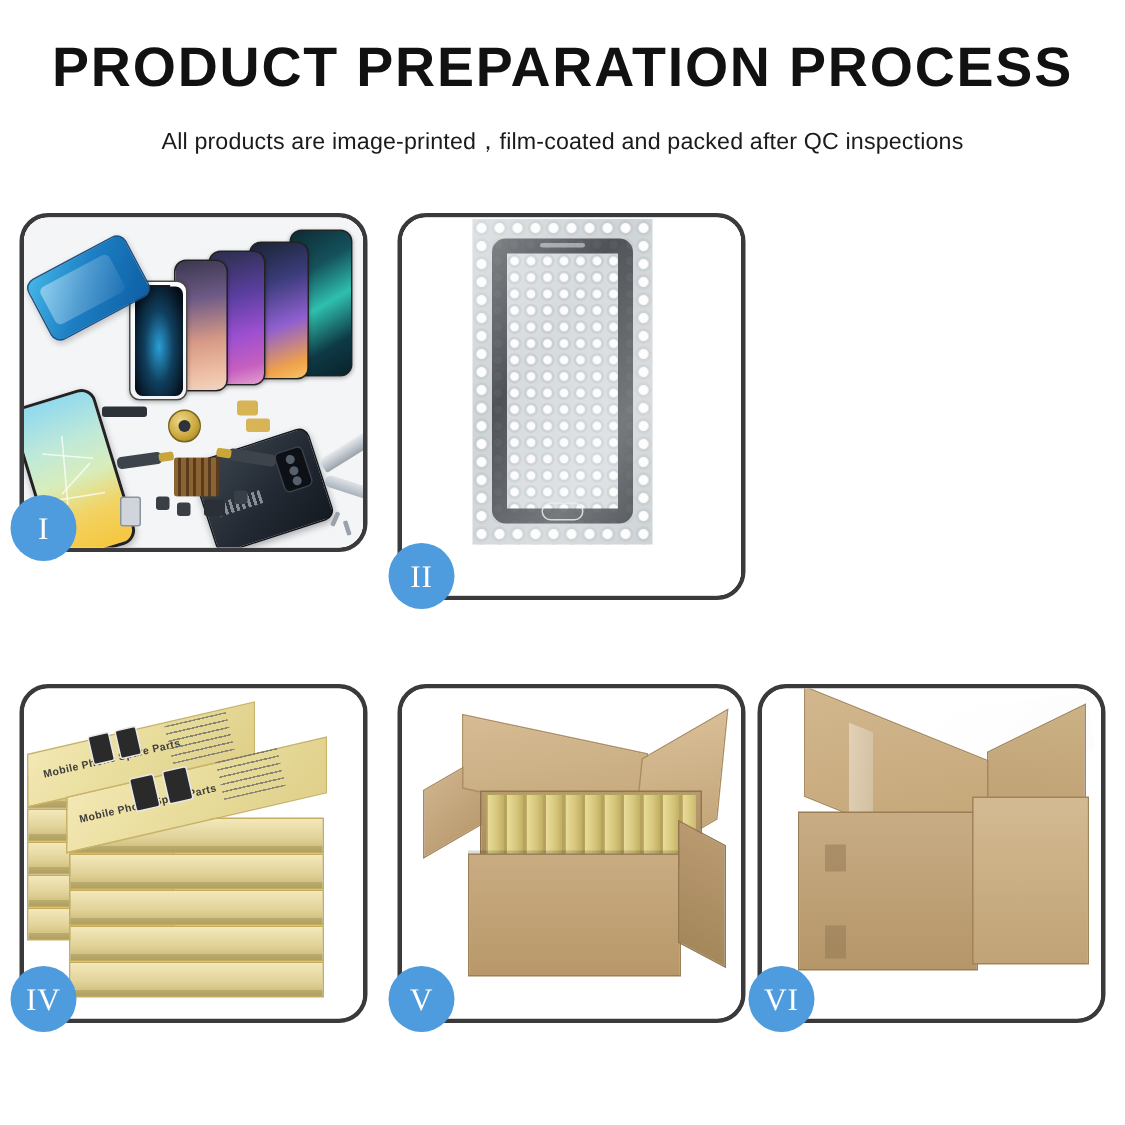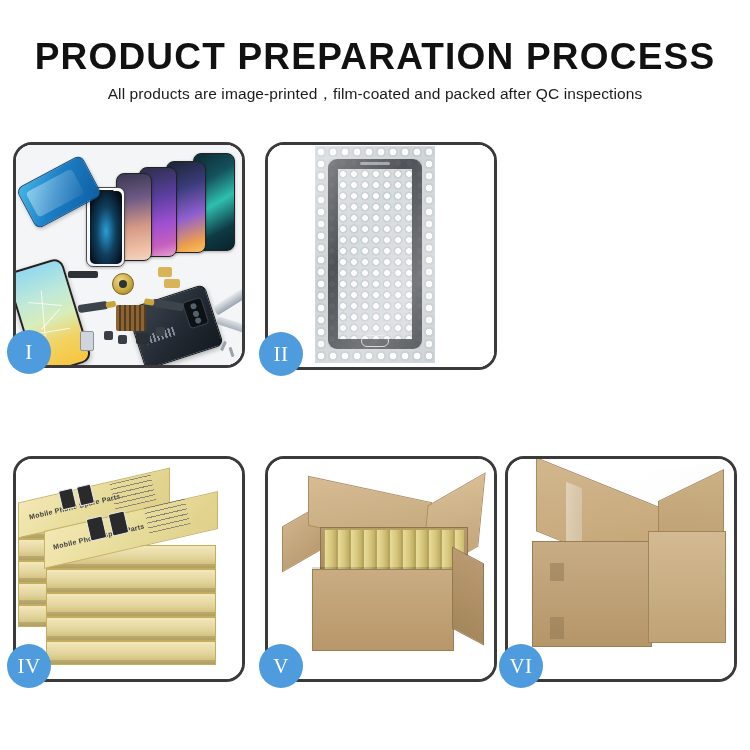--- a/index.html
+++ b/index.html
@@ -12,21 +12,21 @@
   }
   .page{position:relative;width:750px;height:750px;}
 
   
   .header{position:absolute;left:0;top:0;width:750px;text-align:center;}
   .title{
     margin:0;padding:0;
     font-size:37px;font-weight:700;color:#111111;
     letter-spacing:1.2px;
     line-height:1;
-    position:absolute;top:38px;left:0;width:750px;
+    position:absolute;top:26px;left:0;width:750px;
     white-space:nowrap;
   }
   .subtitle{
     margin:0;padding:0;
     font-size:15.5px;font-weight:400;color:#1b1b1b;
     letter-spacing:.1px;
     position:absolute;top:84px;left:0;width:750px;
     white-space:nowrap;
   }
 
@@ -359,21 +359,21 @@
         <div class="scrw" style="left:206px;top:196px;transform:rotate(24deg);"></div>
         <div class="scrw" style="left:214px;top:202px;transform:rotate(-18deg);"></div>
         <div class="tweezer"></div>
         <div class="spudger"></div>
         <div class="bat"></div>
         <div class="spk"></div>
       </div>
       <div class="badge" style="left:-9px;bottom:-9px;">I</div>
     </div>
 
-    <div class="panel" style="left:265px;top:142px;width:232px;height:228px;">
+    <div class="panel" style="left:265px;top:142px;width:232px;height:258px;">
       <div class="clip">
         <div class="bw-bg"></div>
         <div class="bw-photo"></div>
         <div class="bw-frame"></div>
         <div class="bw-sheen"></div>
       </div>
       <div class="badge" style="left:-9px;bottom:-9px;">II</div>
     </div>
 
 

